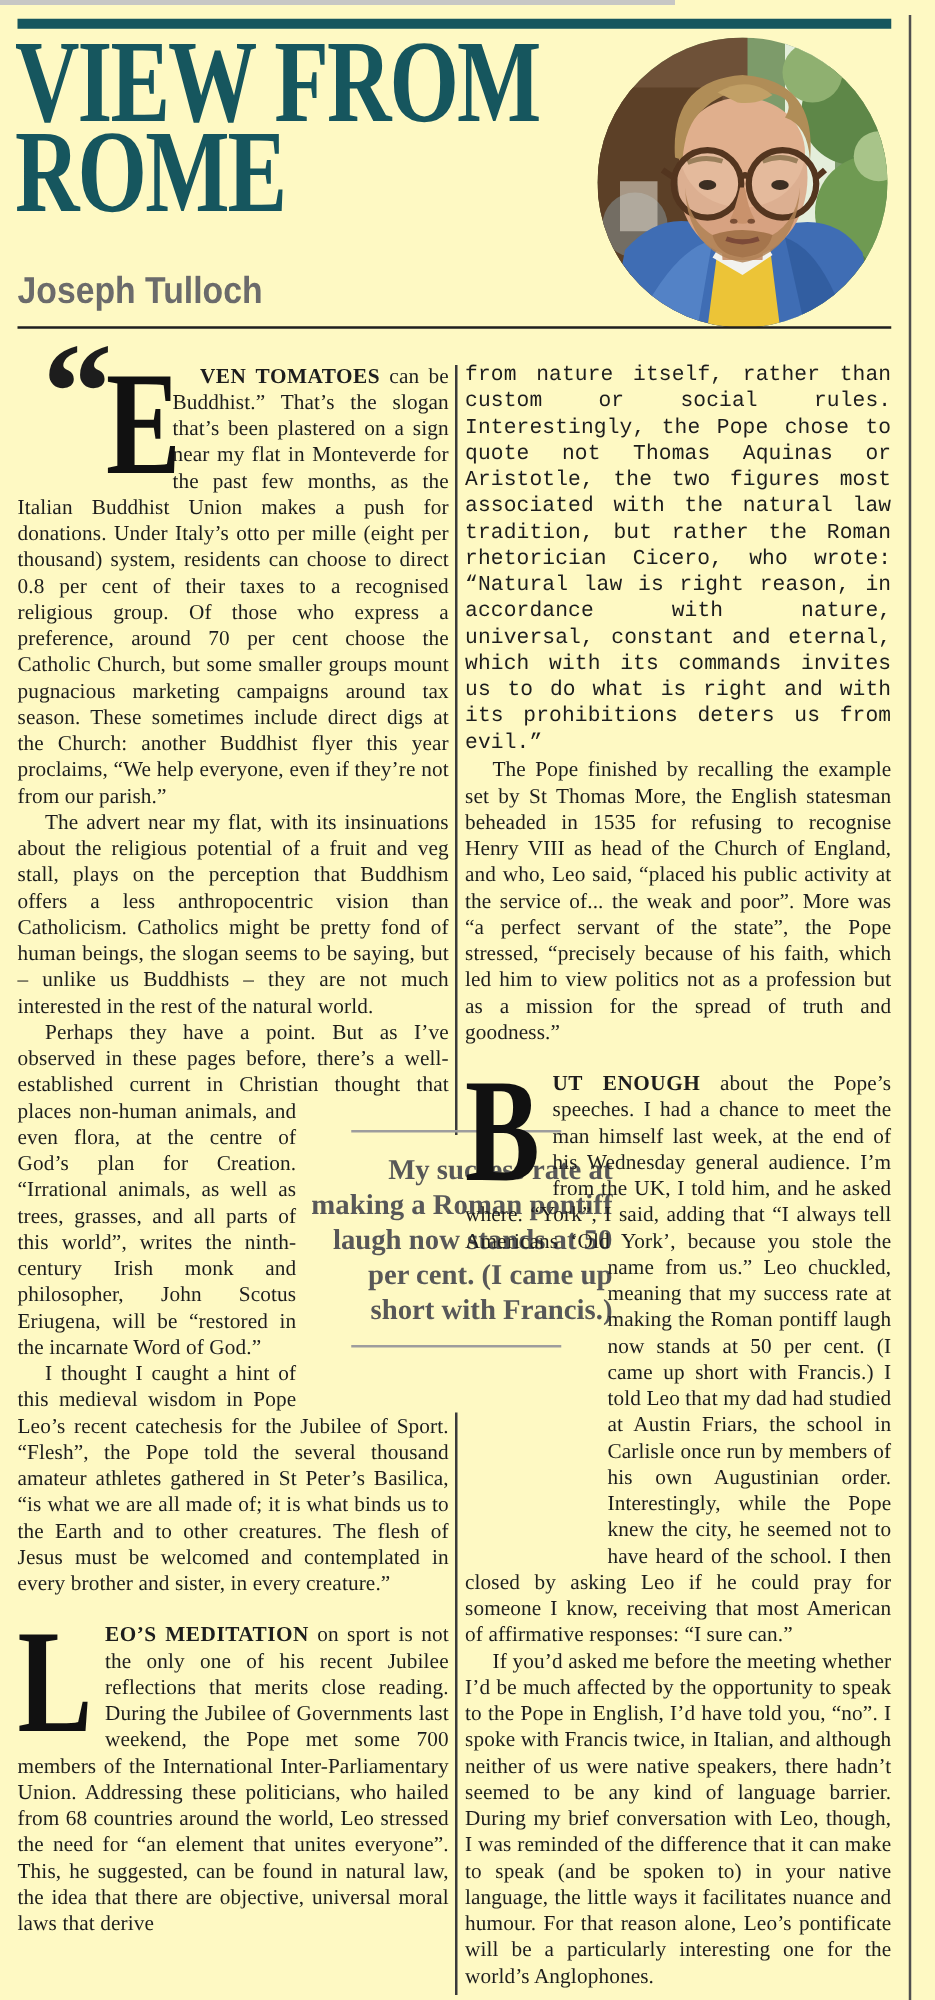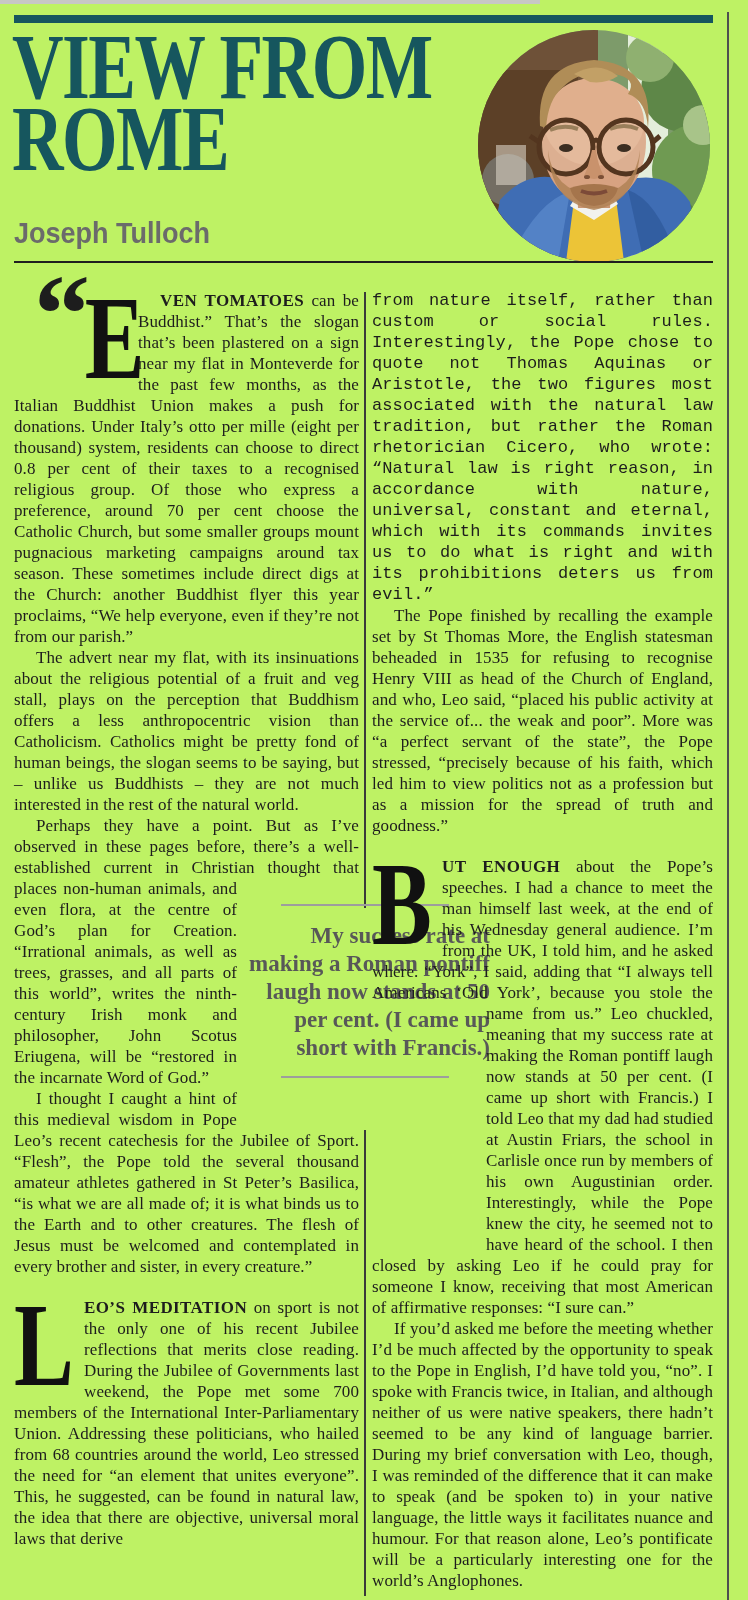--- a/index.html
+++ b/index.html
@@ -1,16 +1,16 @@
 <!DOCTYPE html>
 <html><head>
 <meta charset="utf-8">
 <style>
   html,body{margin:0;padding:0;background:#e9e9e7;}
-  .page{position:relative;width:748px;height:1600px;background:#bef264;overflow:hidden;
+  .page{position:relative;width:748px;height:1600px;background:#fef9c3;overflow:hidden;
         font-family:"Liberation Serif", serif;color:#1d1d1d;}
   .scan-edge{position:absolute;left:0;top:0;width:540px;height:4px;background:#c7c7c5;}
   .edge-rule{position:absolute;left:727px;top:12px;width:2px;height:1588px;background:#4f4f4f;}
 
   
   .top-bar{position:absolute;left:14px;top:15px;width:699px;height:8px;background:#16565e;}
   .masthead{position:absolute;left:12px;top:30px;transform:scaleX(.76);transform-origin:left top;
             font-weight:bold;font-size:94px;line-height:72px;letter-spacing:-2px;color:#16565e;}
   .byline{position:absolute;left:14px;top:216px;font-family:"Liberation Sans",sans-serif;
           font-weight:bold;font-size:30px;color:#6b6b6b;transform:scaleX(.9);transform-origin:left top;}

